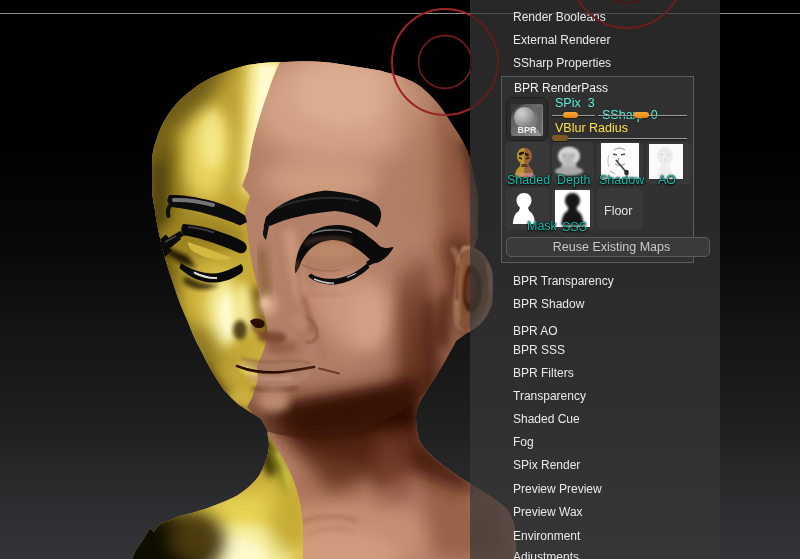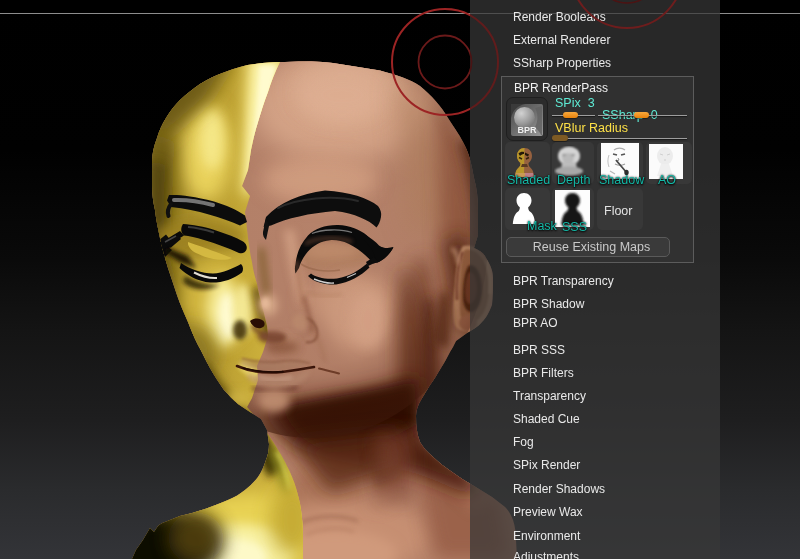--- a/index.html
+++ b/index.html
@@ -11,21 +11,21 @@
 #bust{position:absolute;left:0;top:0;}
 .panel{position:absolute;left:470px;top:0;width:250px;height:559px;background:rgba(56,56,56,0.72);}
 .mi{position:absolute;left:43px;font-size:12px;color:#e9e9e9;white-space:nowrap;}
 .grp{position:absolute;left:31px;top:76px;width:193px;height:187px;background:rgba(49,49,49,0.93);border:1px solid #5c5c5c;border-radius:0;box-sizing:border-box;}
 .gtitle{position:absolute;left:12px;top:4px;font-size:12px;color:#f0f0f0;}
 .tbtn{position:absolute;background:#383838;border-radius:5px;}
 .tlabel{position:absolute;font-size:12.5px;color:#14b8a6;text-shadow:0 1px 2px #000,0 0 2px #000;white-space:nowrap;}
 .slline{position:absolute;height:1px;background:#9d9d9d;box-shadow:0 1px 1px rgba(0,0,0,0.55);}
 .shandle{position:absolute;height:6px;border-radius:3px;box-shadow:0 1px 1px rgba(0,0,0,0.4);}
 .slab{position:absolute;font-size:12.5px;color:#5eead4;white-space:nowrap;}
-.reuse{position:absolute;left:4px;top:160px;width:164px;height:20px;background:#3a3a3a;border:1px solid #5a5a5a;border-radius:5px;box-sizing:border-box;font-size:12.5px;color:#c9c9c9;line-height:19px;padding-left:7px;}
+.reuse{position:absolute;left:4px;top:160px;width:204px;height:20px;background:#3a3a3a;border:1px solid #5a5a5a;border-radius:5px;box-sizing:border-box;font-size:12.5px;color:#c9c9c9;line-height:19px;padding-left:7px;}
 </style>
 </head>
 <body>
 <div id="stage">
   <div id="topbar"></div>
   <div id="topline"></div>
   <svg id="bust" width="800" height="559" viewBox="0 0 800 559">
     <defs>
       <clipPath id="bodyclip">
           <path id="bodypath" d="M285,62 C297,60.9 319,61 333,63 L380,70.5 C396,75 410,79 420,86 C432,96 441,106 448,118 C455,129 461,137 465,146 C470,156 472,167 474,178 C477,189 478,199 478,210 L478,235 L474,248 C480,251 484,253 486,258 C491,266 493,271 493,278 C493,288 493,297 492,305 C489,313 486,318 482,322 C478,327 472,330 467,333 L456,341 C454,345 452,349 450,352 C447,358 444,363 441,368 C437,374 434,380 430,385 C427,390 424,395 421,400 C418,405 416,410 416,416 C416,426 417,434 420,442 C423,447 427,452 432,456 C438,462 445,467 452,472 C459,477 467,482 474,486 L492,497 L505,507 C509,511 511,515 513,520 C515,526 516,533 516,540 L517,559 L132,559 L136,550 L143,540 L150,528 L154,532 L158,526 C160,524 162,523 165,522 L180,516 C188,514 196,512 205,509 C213,506 221,503 228,500 C235,497 240,494 245,490 C250,486 254,482 258,477 C262,471 264,466 266,460 C268,455 269,450 269,444 L267,430 L261,419 L250,412 L238,404 C233,400 229,395 224,390 C219,383 214,375 210,368 C206,361 202,352 198,345 C194,337 191,330 188,322 C184,313 180,304 177,295 C174,286 171,277 168,268 C165,258 162,248 160,238 C158,229 156,219 155,210 C153,202 152,193 152,185 L152,162 C152,153 154,146 157,138 C159,131 162,124 166,118 C170,111 175,105 180,100 C186,94 193,89 200,84 C208,79 216,75 225,72 C235,68 245,65 255,64 C265,62.5 275,62 285,62 Z"></path>
@@ -329,28 +329,28 @@
       <div class="tlabel" style="left:55px;top:96px;">Depth</div>
       <div class="tlabel" style="left:97px;top:96px;">Shadow</div>
       <div class="tlabel" style="left:156px;top:96px;">AO</div>
       <div class="tlabel" style="left:9px;top:142px;margin-left:16px;">Mask</div>
       <div class="tlabel" style="left:60px;top:143px;">SSS</div>
       <div class="tlabel" style="left:102px;top:127px;color:#e2e2e2;text-shadow:none;">Floor</div>
       <div class="reuse">Reuse Existing Maps</div>
     </div>
     <div class="mi" style="top:274px">BPR Transparency</div>
     <div class="mi" style="top:297px">BPR Shadow</div>
-    <div class="mi" style="top:316px">BPR AO</div>
+    <div class="mi" style="top:324px">BPR AO</div>
     <div class="mi" style="top:343px">BPR SSS</div>
     <div class="mi" style="top:366px">BPR Filters</div>
     <div class="mi" style="top:389px">Transparency</div>
     <div class="mi" style="top:412px">Shaded Cue</div>
     <div class="mi" style="top:435px">Fog</div>
     <div class="mi" style="top:458px">SPix Render</div>
-    <div class="mi" style="top:482px">Render Shadows</div>
+    <div class="mi" style="top:482px">Preview Preview</div>
     <div class="mi" style="top:505px">Preview Wax</div>
     <div class="mi" style="top:529px">Environment</div>
     <div class="mi" style="top:550px">Adjustments</div>
   </div>
   <svg style="position:absolute;left:0;top:0;pointer-events:none;" width="800" height="559" viewBox="0 0 800 559">
     <defs>
       <clipPath id="leftside">
           <rect x="0" y="0" width="470" height="559"></rect>
         </clipPath>
       <clipPath id="rightside">

